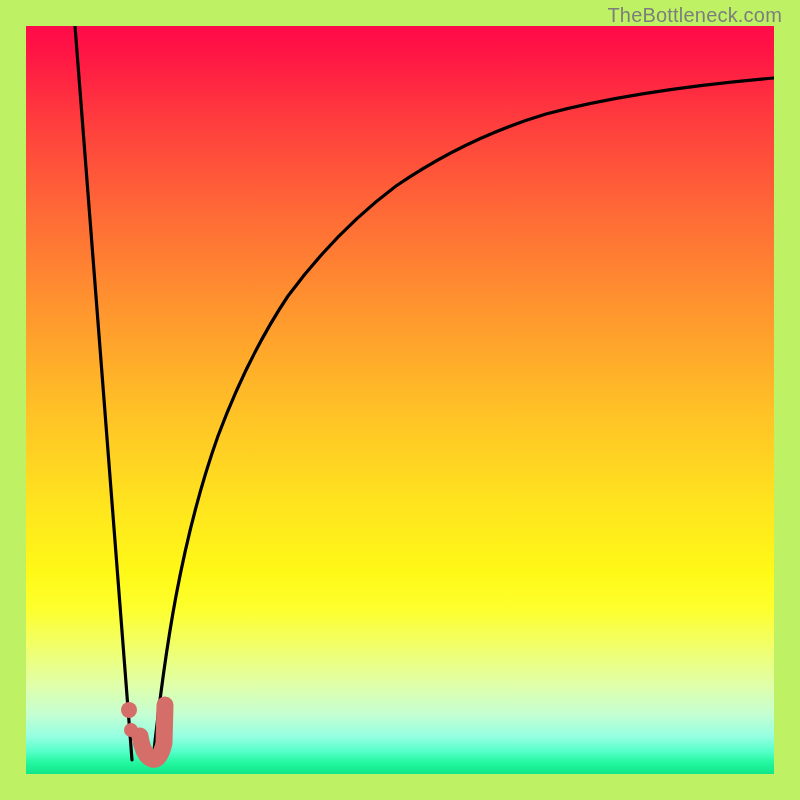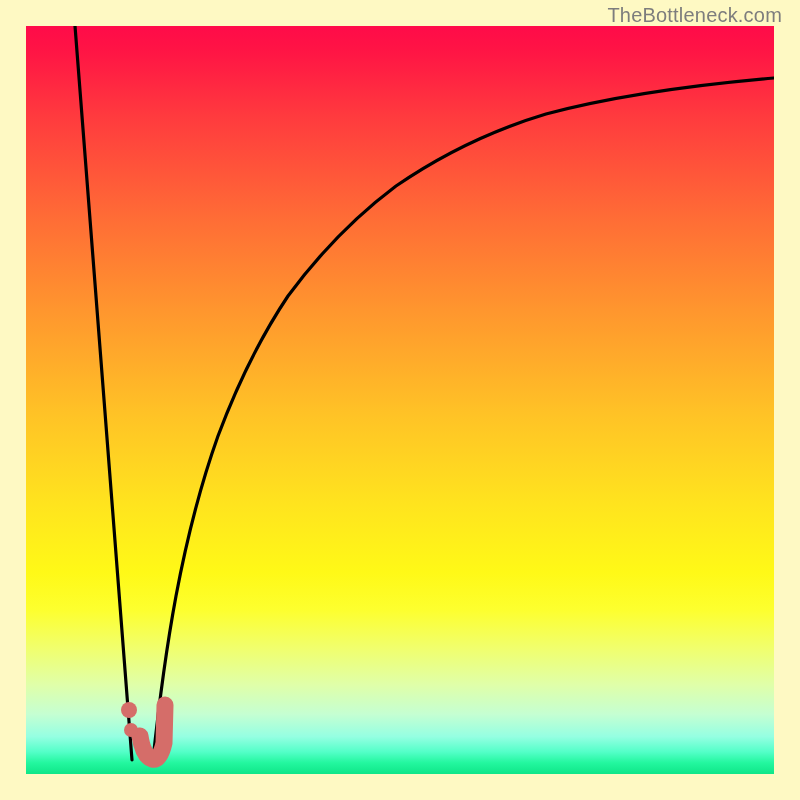--- a/index.html
+++ b/index.html
@@ -9,21 +9,21 @@
     height: 800px;
     background: #000;
     overflow: hidden;
   }
   .frame {
     position: absolute;
     left: 0;
     top: 0;
     width: 800px;
     height: 800px;
-    background: #fef9c3;
+    background: #bef264;
   }
   .plot-area {
     position: absolute;
     left: 26px;
     top: 26px;
     width: 748px;
     height: 748px;
     overflow: hidden;
   }
   .gradient {

